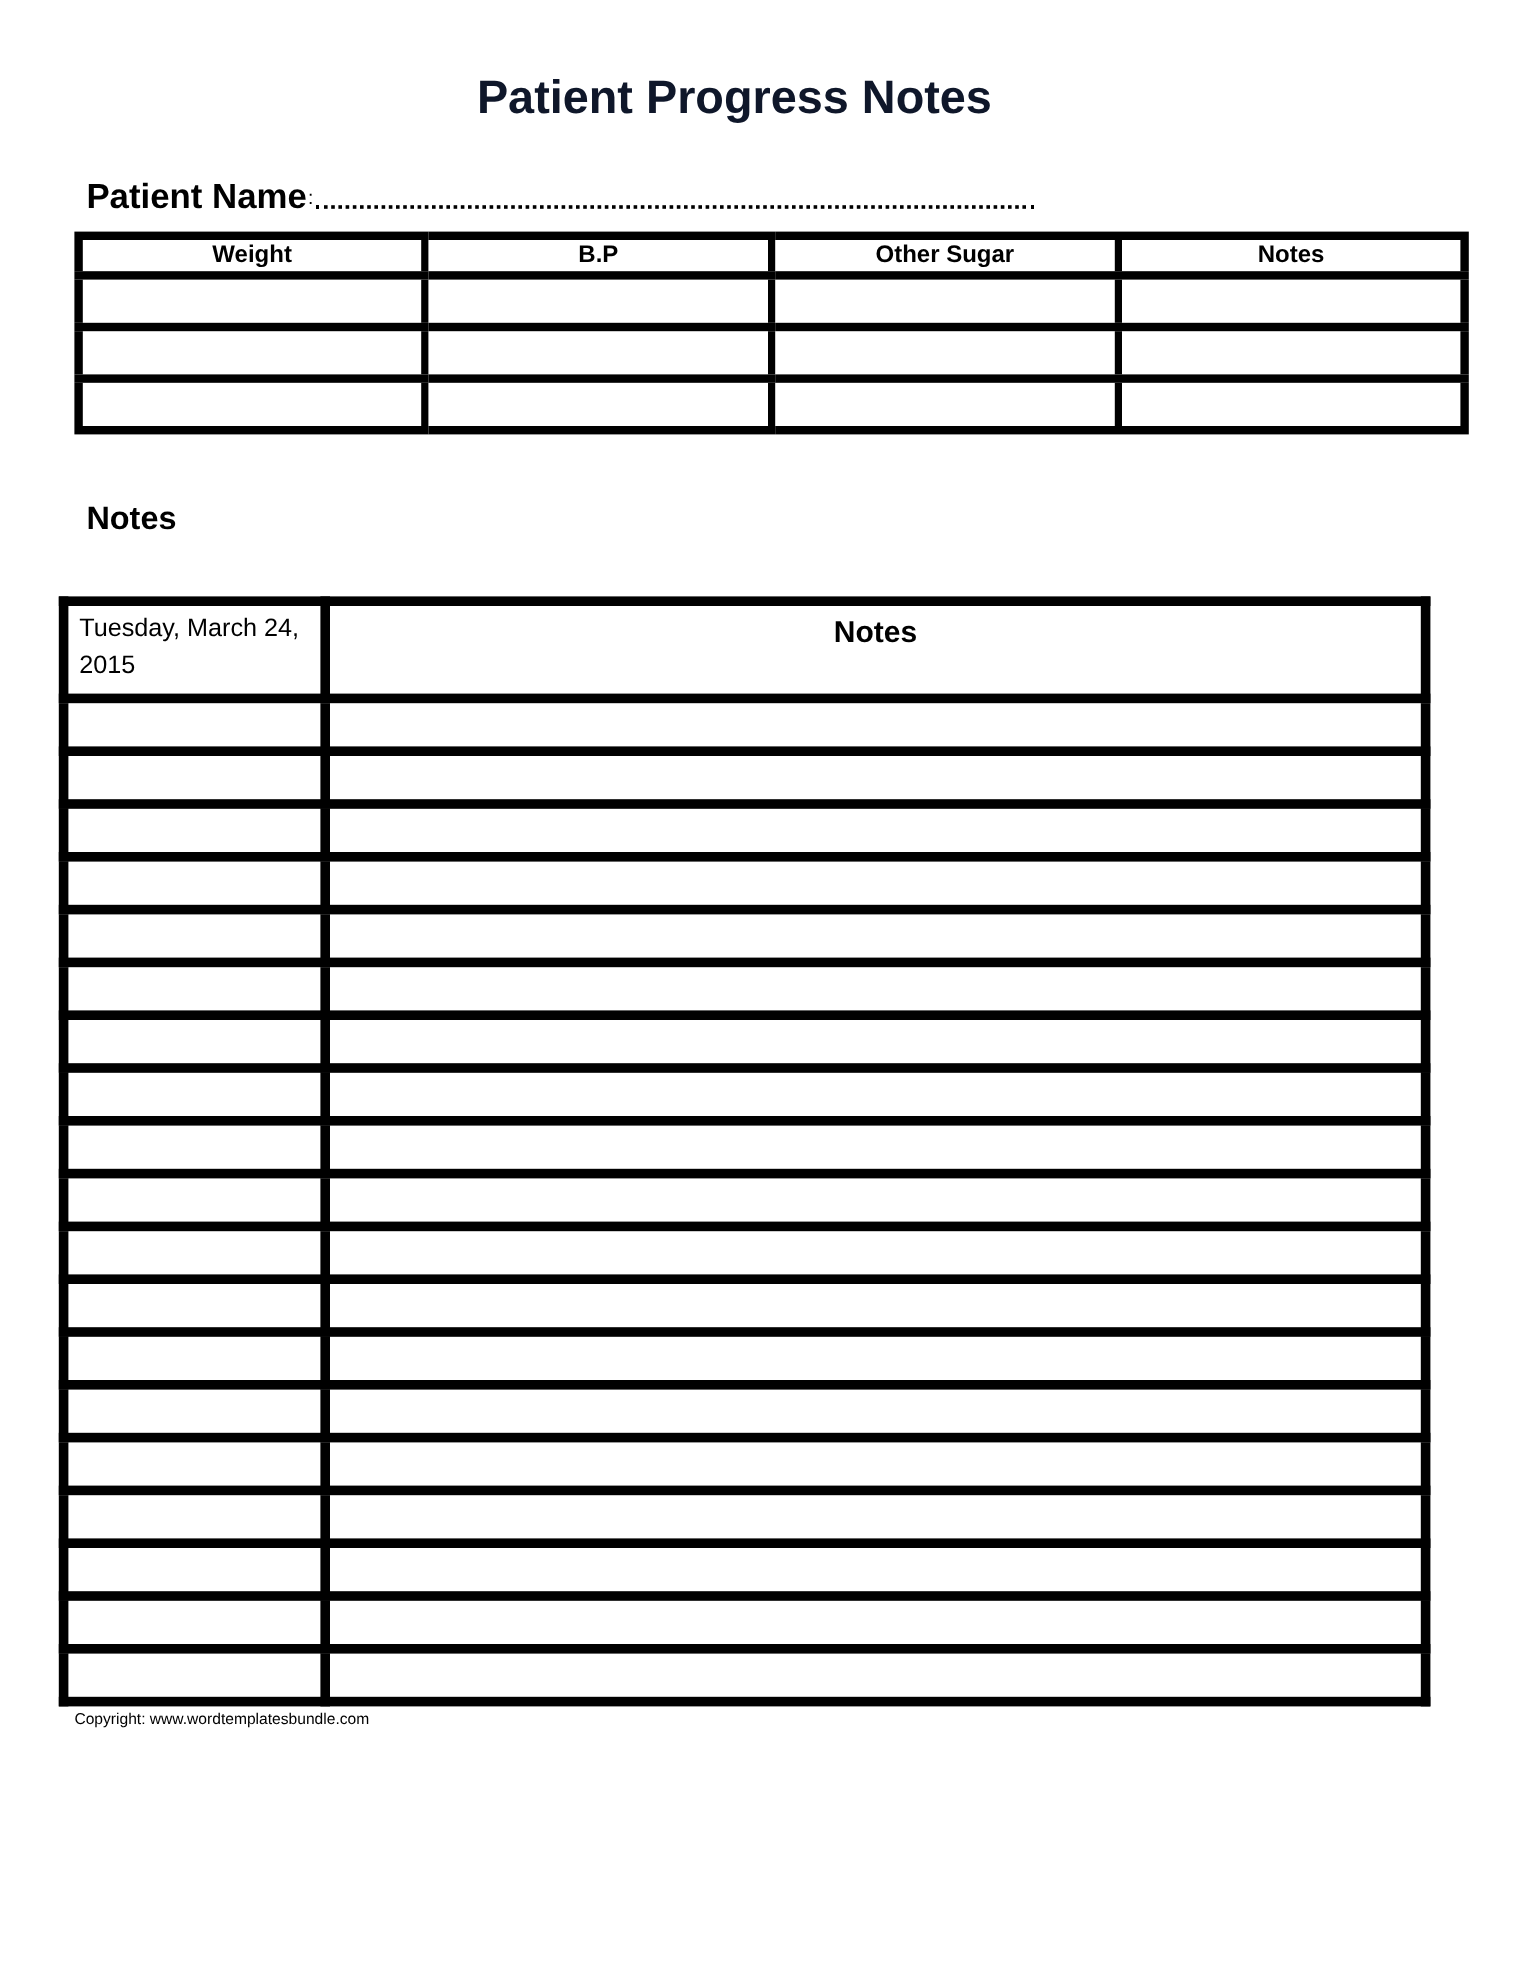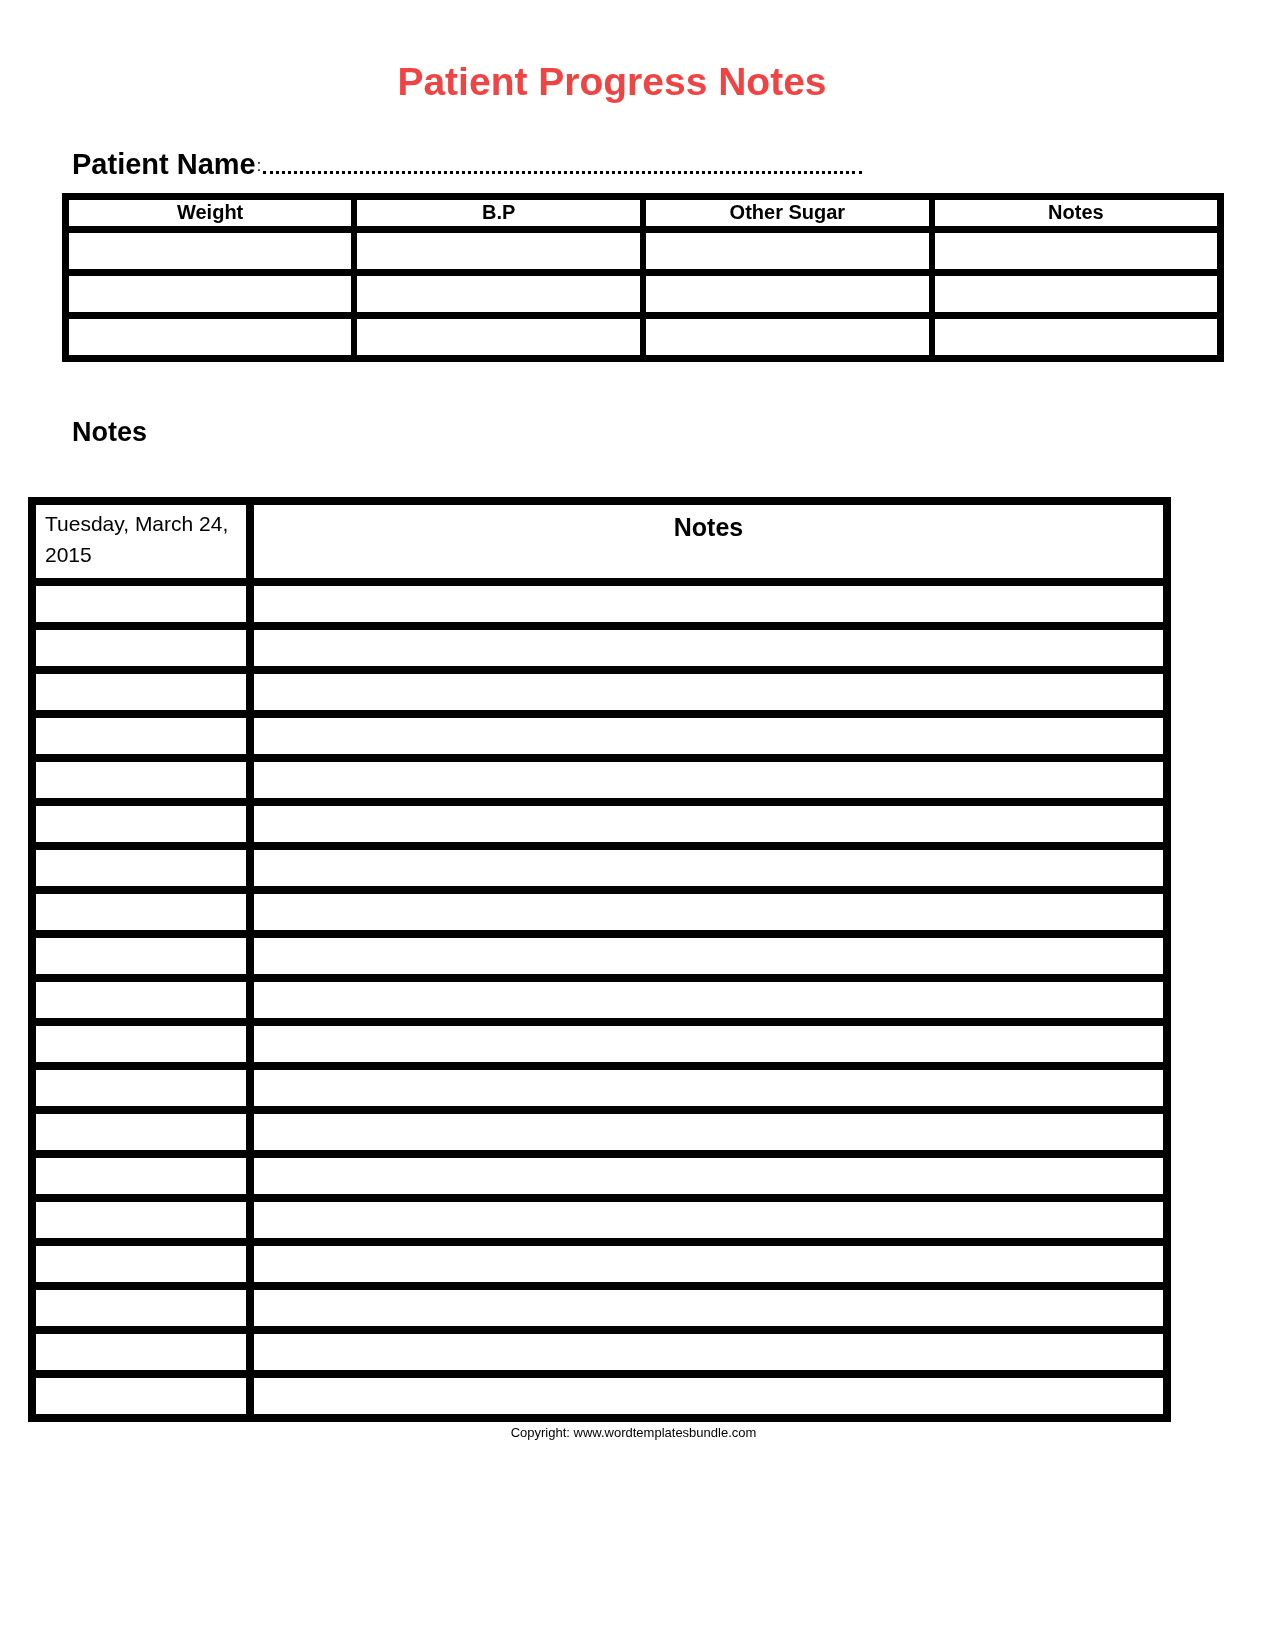--- a/index.html
+++ b/index.html
@@ -16,21 +16,21 @@
     overflow: hidden;
   }
 
   
   .doc-title {
     margin: 60px 0 0 62px;
     width: 1100px;
     text-align: center;
     font-size: 39px;
     font-weight: bold;
-    color: #ef4444;
+    color: #0f172a;
     line-height: 1.15;
   }
 
   
   .patient-line {
     margin: 44px 0 12px 72px;
     display: flex;
     align-items: flex-end;
     width: 790px;
   }
@@ -81,21 +81,21 @@
   
   .notes-heading {
     margin: 56px 0 0 72px;
     font-size: 27px;
     font-weight: bold;
     line-height: 1.1;
   }
 
   
   table.notes {
-    margin: 50px 0 0 28px;
+    margin: 50px 0 0 49px;
     width: 1143px;
     border-collapse: collapse;
     table-layout: fixed;
     border: 6px solid #0f172a;
   }
   table.notes col.date-col { width: 218px; }
   table.notes th, table.notes td {
     border: 8px solid #000;
   }
   table.notes th.date-cell {
@@ -116,21 +116,21 @@
   }
   table.notes tbody td {
     height: 36px;
     padding: 0;
   }
 
   
   .copyright {
     width: 1143px;
     margin: 3px 0 0 62px;
-    text-align: center;
+    text-align: left;
     font-size: 13px;
     line-height: 1.3;
   }
 </style>
 </head>
 <body>
 
 <div class="doc-title">Patient Progress Notes</div>
 
 <div class="patient-line">

